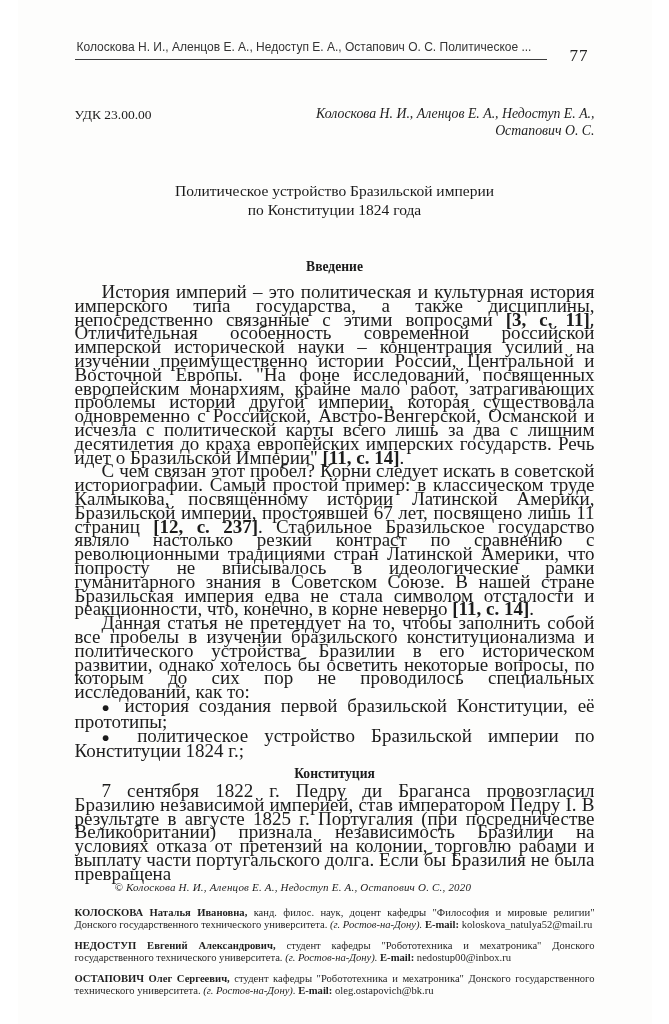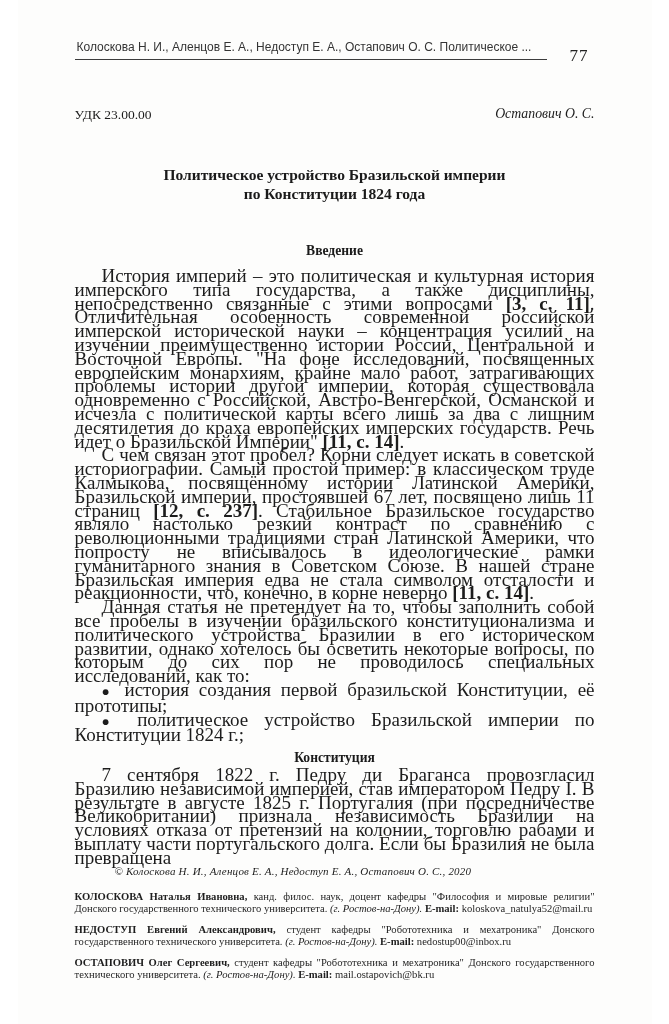--- a/index.html
+++ b/index.html
@@ -58,21 +58,21 @@
     font-size: 13.8px;
     text-align: right;
     line-height: 16.5px;
   }
 
   
   .article-title {
     margin: 43px 0 0 0;
     text-align: center;
     font-size: 15.5px;
-    font-weight: bold;
+    font-weight: normal;
     line-height: 18.5px;
     color: #1a1a1a;
   }
 
   
   .section-heading {
     margin: 0;
     text-align: center;
     font-size: 13.6px;
     font-weight: bold;
@@ -118,20 +118,21 @@
 <div class="page">
 
   <div class="head-row">
     <div class="running-head">Колоскова Н. И., Аленцов Е. А., Недоступ Е. А., Остапович О. С. Политическое ...</div>
     <div class="page-number">77</div>
   </div>
 
   <div class="udc-row">
     <div class="udc">УДК 23.00.00</div>
     <div class="authors">
+      <div>Колоскова Н. И., Аленцов Е. А., Недоступ Е. А.,</div>
       <div>Остапович О. С.</div>
     </div>
   </div>
 
   <h1 class="article-title">
     <span>Политическое устройство Бразильской империи</span><br>
     <span>по Конституции 1824 года</span>
   </h1>
 
   <h2 class="section-heading first">Введение</h2>
@@ -146,17 +147,17 @@
   <h2 class="section-heading later">Конституция</h2>
 
   <p class="par"><span>7 сентября 1822 г. Педру ди Браганса провозгласил Бразилию независимой империей, став императором Педру I. В результате в августе 1825 г. Португалия (при посредничестве Великобритании) признала независимость Бразилии на условиях отказа от претензий на колонии, торговлю рабами и выплату части португальского долга. Если бы Бразилия не была превращена</span></p>
 
   <div class="footer">
     <p class="copyright">© Колоскова Н. И., Аленцов Е. А., Недоступ Е. А., Остапович О. С., 2020</p>
 
     <div>
       <p class="footnote"><span class="seg-b">КОЛОСКОВА Наталья Ивановна,</span><span> канд. филос. наук, доцент кафедры "Философия и мировые религии" Донского государственного технического университета. </span><span class="seg-i">(г. Ростов-на-Дону).</span><span> </span><span class="seg-b">E-mail:</span><span> koloskova_natulya52@mail.ru</span></p>
       <p class="footnote"><span class="seg-b">НЕДОСТУП Евгений Александрович,</span><span> студент кафедры "Робототехника и мехатроника" Донского государственного технического университета. </span><span class="seg-i">(г. Ростов-на-Дону).</span><span> </span><span class="seg-b">E-mail:</span><span> nedostup00@inbox.ru</span></p>
-      <p class="footnote"><span class="seg-b">ОСТАПОВИЧ Олег Сергеевич,</span><span> студент кафедры "Робототехника и мехатроника" Донского государственного технического университета. </span><span class="seg-i">(г. Ростов-на-Дону).</span><span> </span><span class="seg-b">E-mail:</span><span> mail.ostapovich@bk.ru</span></p>
+      <p class="footnote"><span class="seg-b">ОСТАПОВИЧ Олег Сергеевич,</span><span> студент кафедры "Робототехника и мехатроника" Донского государственного технического университета. </span><span class="seg-i">(г. Ростов-на-Дону).</span><span> </span><span class="seg-b">E-mail:</span><span> oleg.ostapovich@bk.ru</span></p>
     </div>
   </div>
 
 </div>
 
 </body></html>

